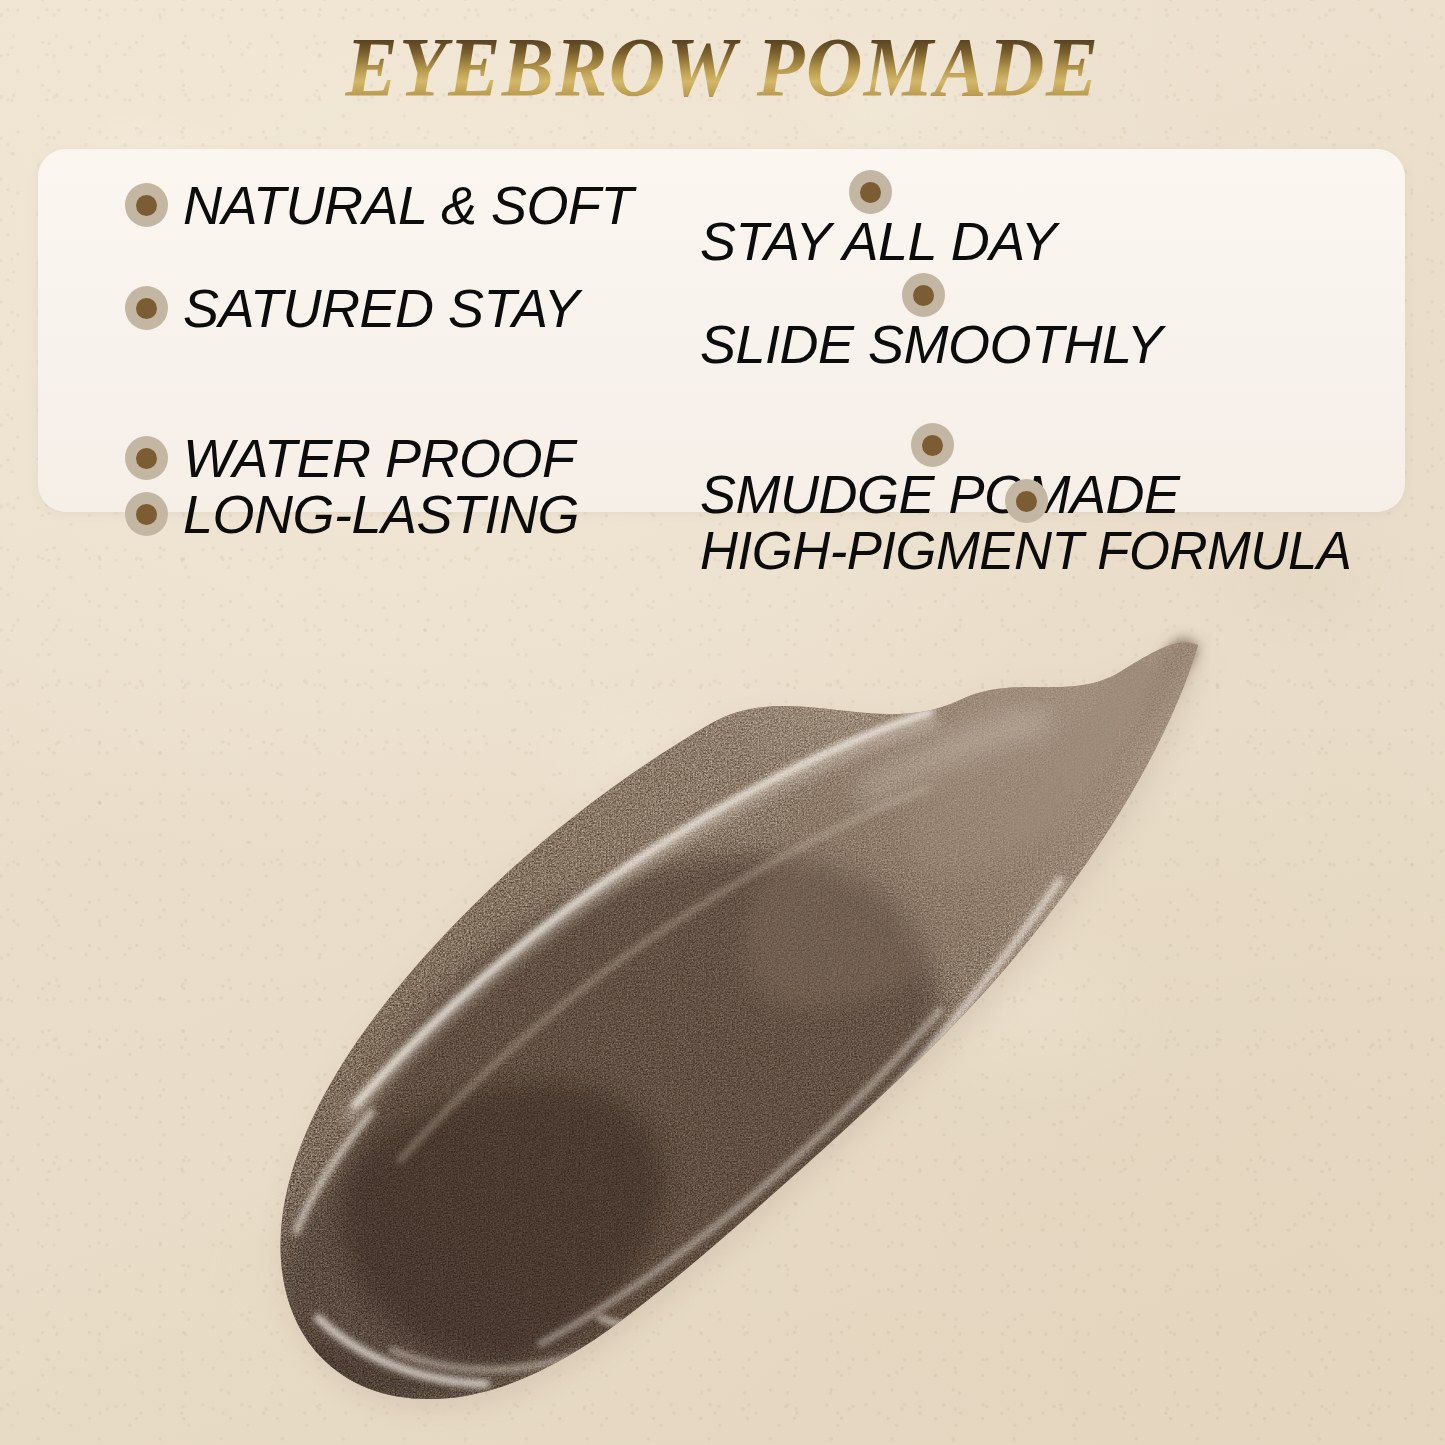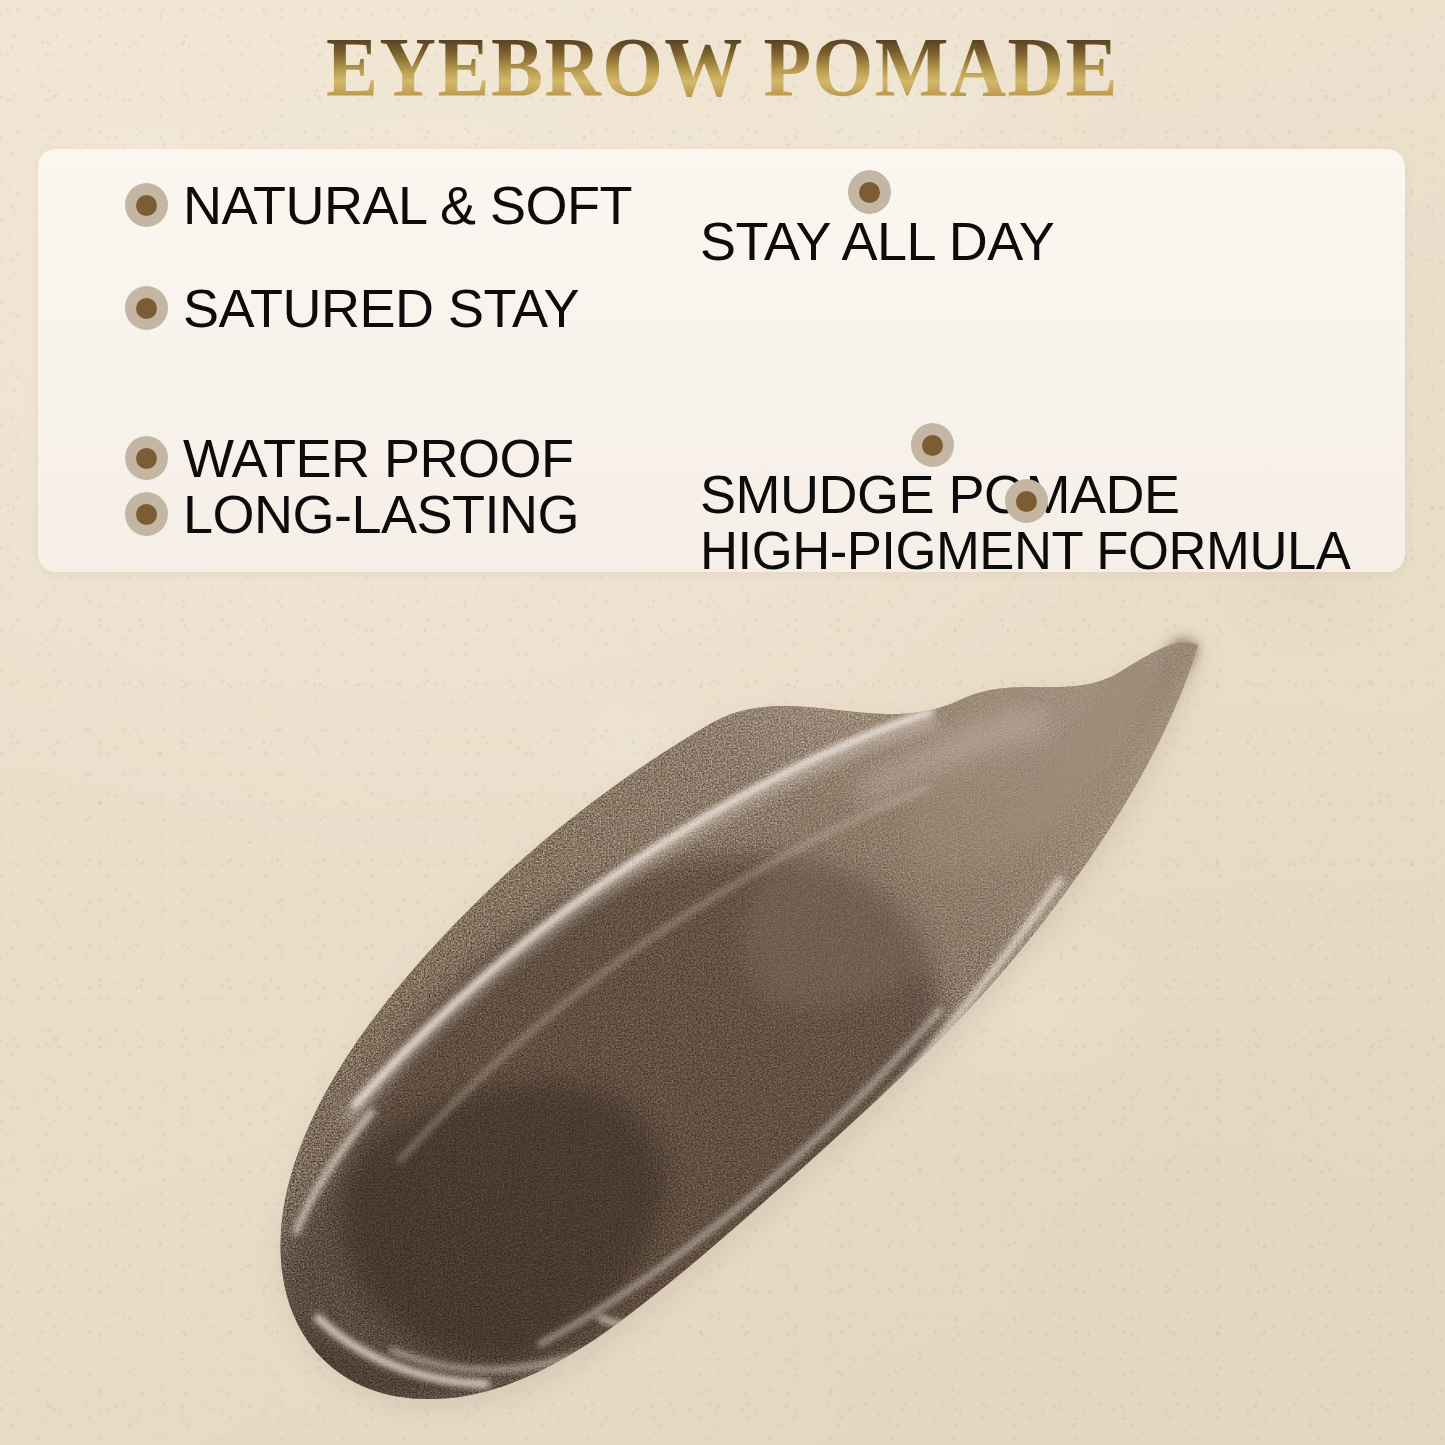--- a/index.html
+++ b/index.html
@@ -8,20 +8,21 @@
     background: #ffffff;
   }
 
   #canvas {
     position: relative;
     width: 1445px;
     height: 1445px;
     overflow: hidden;
     font-family: "Liberation Sans", sans-serif;
     background-color: #ece0cb;
+    font-style: italic;
   }
 
   
   .bg-base {
     position: absolute;
     inset: 0;
     background:
       radial-gradient(ellipse 90% 70% at 30% 18%, #f2e8d6 0%, rgba(242,232,214,0) 62%),
       radial-gradient(ellipse 80% 80% at 85% 95%, #e4d6bf 0%, rgba(228,214,191,0) 60%),
       linear-gradient(160deg, #efe4d1 0%, #eadecb 45%, #e8dbc6 72%, #e3d5be 100%);
@@ -84,23 +85,23 @@
     -webkit-text-fill-color: transparent;
     transform: scaleX(.93);
   }
 
   
   #features-card {
     position: absolute;
     left: 38px;
     top: 149px;
     width: 1367px;
-    height: 423px;
+    height: 363px;
     background: linear-gradient(180deg, #fbf6f0 0%, #f8f2ec 55%, #f6efe8 100%);
-    border-radius: 18px;
+    border-radius: 28px;
     box-shadow: 0 2px 10px rgba(150,130,105,.10);
   }
 
   .feature-grid {
     position: absolute;
     inset: 0;
   }
 
   .feature-row {
     position: absolute;
@@ -189,20 +190,24 @@
         <span class="feature-label">WATER PROOF</span>
       </div>
       <div class="feature-row col-left r3">
         <span class="bullet"></span>
         <span class="feature-label">LONG-LASTING</span>
       </div>
 
       <div class="feature-row col-right r0">
         <span class="bullet"></span>
         <span class="feature-label">STAY ALL DAY</span>
+      </div>
+      <div class="feature-row col-right r1">
+        <span class="bullet"></span>
+        <span class="feature-label">SLIDE SMOOTHLY</span>
       </div>
       <div class="feature-row col-right r2">
         <span class="bullet"></span>
         <span class="feature-label">SMUDGE POMADE</span>
       </div>
       <div class="feature-row col-right r3 wide">
         <span class="bullet"></span>
         <span class="feature-label">HIGH-PIGMENT FORMULA</span>
       </div>
 

